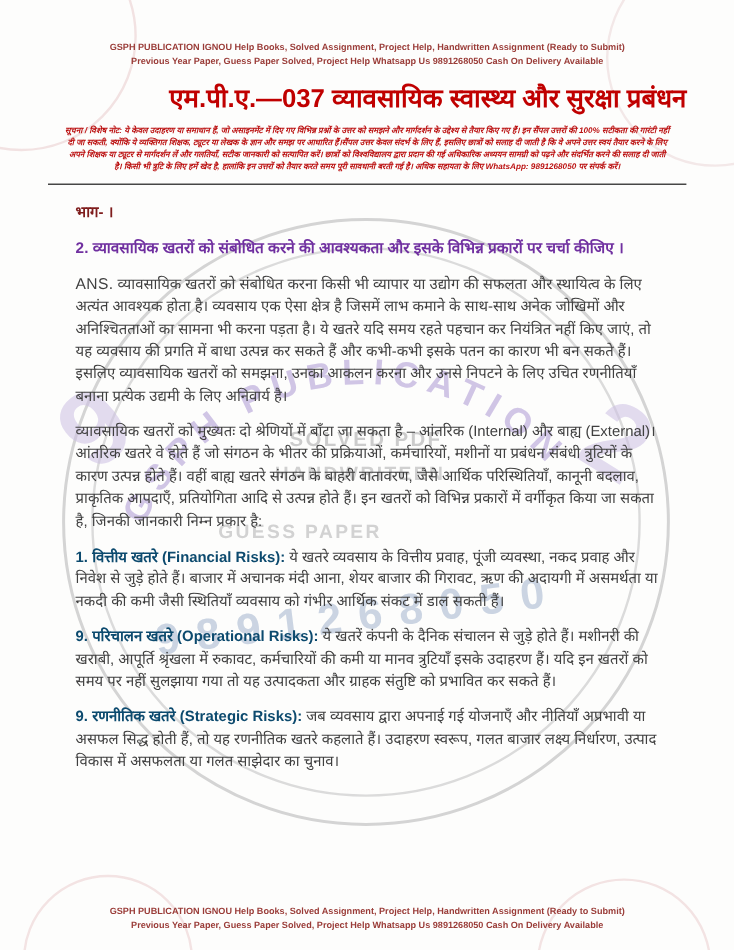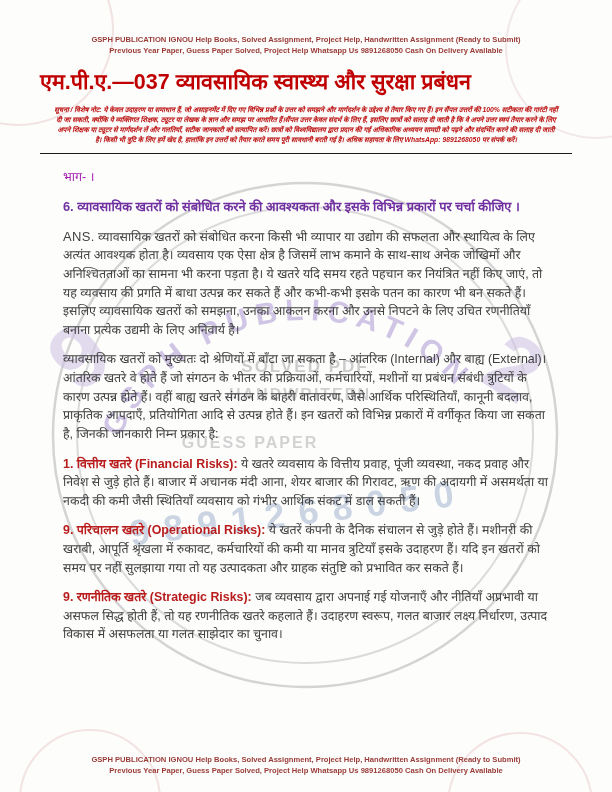--- a/index.html
+++ b/index.html
@@ -14,44 +14,44 @@
   .watermark{
     position:absolute;inset:0;z-index:0;pointer-events:none;
   }
   .content{
     position:relative;z-index:1;
     padding:34px 40px 0 40px;
   }
   .hdr{ text-align:center; color:#9a3c38; font-weight:bold;
         font-size:7.6px; line-height:1.45; }
   .title{
-    margin:13px 0 0 0; text-align:left;
+    margin:13px 0 0 0; text-align:right;
     color:#c00000; font-weight:bold; font-size:21.5px; line-height:1.25;
   }
   .disclaimer{
     margin:9px 0 0 0; padding:0 14px;
     color:#bb1111; font-size:6.8px; line-height:1.5;
     font-weight:bold; font-style:italic; text-align:center;
   }
   .divider{
     margin:7px 0 0 0; border:none; border-top:1.6px solid #1a1a1a;
   }
   .main{ padding:0 23px; }
   .part-heading{
-    margin:14px 0 0 0; color:#a21caf; font-weight:normal; font-size:12.5px;
+    margin:14px 0 0 0; color:#7f1d1d; font-weight:bold; font-size:12.5px;
   }
   .question{
     margin:12px 0 0 0; color:#7030a0; font-weight:bold;
     font-size:12.8px; line-height:1.5;
   }
   .body-para{
     margin:11px 0 0 0; color:#3f3f3f; font-size:12.4px; line-height:1.5;
   }
   .ans-label{ font-size:13px; letter-spacing:.3px; }
-  .risk-lead{ font-weight:bold; color:#b91c1c; }
+  .risk-lead{ font-weight:bold; color:#0c4a6e; }
   .footer{
     position:absolute; left:0; right:0; bottom:16px; z-index:1;
     text-align:center; color:#9a3c38; font-weight:bold;
     font-size:7.6px; line-height:1.45;
   }
 </style>
 </head>
 <body>
 
 <div class="page">
@@ -94,21 +94,21 @@
     <h1 class="title">एम.पी.ए.—037 व्यावसायिक स्वास्थ्य और सुरक्षा प्रबंधन</h1>
 
     <p class="disclaimer">सूचना / विशेष नोट: ये केवल उदाहरण या समाधान हैं, जो असाइनमेंट में दिए गए विभिन्न प्रश्नों के उत्तर को समझने और मार्गदर्शन के उद्देश्य से तैयार किए गए हैं। इन सैंपल उत्तरों की 100% सटीकता की गारंटी नहीं दी जा सकती, क्योंकि ये व्यक्तिगत शिक्षक, ट्यूटर या लेखक के ज्ञान और समझ पर आधारित हैं।सैंपल उत्तर केवल संदर्भ के लिए हैं, इसलिए छात्रों को सलाह दी जाती है कि वे अपने उत्तर स्वयं तैयार करने के लिए अपने शिक्षक या ट्यूटर से मार्गदर्शन लें और गलतियाँ, सटीक जानकारी को सत्यापित करें। छात्रों को विश्वविद्यालय द्वारा प्रदान की गई अधिकारिक अध्ययन सामग्री को पढ़ने और संदर्भित करने की सलाह दी जाती है। किसी भी त्रुटि के लिए हमें खेद है, हालांकि इन उत्तरों को तैयार करते समय पूरी सावधानी बरती गई है। अधिक सहायता के लिए WhatsApp: 9891268050 पर संपर्क करें।</p>
 
     <hr class="divider">
 
     <div class="main">
 
       <h2 class="part-heading">भाग- ।</h2>
 
-      <h3 class="question">6. व्यावसायिक खतरों को संबोधित करने की आवश्यकता और इसके विभिन्न प्रकारों पर चर्चा कीजिए ।</h3>
+      <h3 class="question">2. व्यावसायिक खतरों को संबोधित करने की आवश्यकता और इसके विभिन्न प्रकारों पर चर्चा कीजिए ।</h3>
 
       <p class="body-para"><span class="ans-label">ANS.</span> <span>व्यावसायिक खतरों को संबोधित करना किसी भी व्यापार या उद्योग की सफलता और स्थायित्व के लिए अत्यंत आवश्यक होता है। व्यवसाय एक ऐसा क्षेत्र है जिसमें लाभ कमाने के साथ-साथ अनेक जोखिमों और अनिश्चितताओं का सामना भी करना पड़ता है। ये खतरे यदि समय रहते पहचान कर नियंत्रित नहीं किए जाएं, तो यह व्यवसाय की प्रगति में बाधा उत्पन्न कर सकते हैं और कभी-कभी इसके पतन का कारण भी बन सकते हैं। इसलिए व्यावसायिक खतरों को समझना, उनका आकलन करना और उनसे निपटने के लिए उचित रणनीतियाँ बनाना प्रत्येक उद्यमी के लिए अनिवार्य है।</span></p>
 
       <p class="body-para">व्यावसायिक खतरों को मुख्यतः दो श्रेणियों में बाँटा जा सकता है – आंतरिक (Internal) और बाह्य (External)। आंतरिक खतरे वे होते हैं जो संगठन के भीतर की प्रक्रियाओं, कर्मचारियों, मशीनों या प्रबंधन संबंधी त्रुटियों के कारण उत्पन्न होते हैं। वहीं बाह्य खतरे संगठन के बाहरी वातावरण, जैसे आर्थिक परिस्थितियाँ, कानूनी बदलाव, प्राकृतिक आपदाएँ, प्रतियोगिता आदि से उत्पन्न होते हैं। इन खतरों को विभिन्न प्रकारों में वर्गीकृत किया जा सकता है, जिनकी जानकारी निम्न प्रकार है:</p>
 
       <p class="body-para"><span class="risk-lead">1. वित्तीय खतरे (Financial Risks):</span> <span>ये खतरे व्यवसाय के वित्तीय प्रवाह, पूंजी व्यवस्था, नकद प्रवाह और निवेश से जुड़े होते हैं। बाजार में अचानक मंदी आना, शेयर बाजार की गिरावट, ऋण की अदायगी में असमर्थता या नकदी की कमी जैसी स्थितियाँ व्यवसाय को गंभीर आर्थिक संकट में डाल सकती हैं।</span></p>
 
       <p class="body-para"><span class="risk-lead">9. परिचालन खतरे (Operational Risks):</span> <span>ये खतरें कंपनी के दैनिक संचालन से जुड़े होते हैं। मशीनरी की खराबी, आपूर्ति श्रृंखला में रुकावट, कर्मचारियों की कमी या मानव त्रुटियाँ इसके उदाहरण हैं। यदि इन खतरों को समय पर नहीं सुलझाया गया तो यह उत्पादकता और ग्राहक संतुष्टि को प्रभावित कर सकते हैं।</span></p>
 
       <p class="body-para"><span class="risk-lead">9. रणनीतिक खतरे (Strategic Risks):</span> <span>जब व्यवसाय द्वारा अपनाई गई योजनाएँ और नीतियाँ अप्रभावी या असफल सिद्ध होती हैं, तो यह रणनीतिक खतरे कहलाते हैं। उदाहरण स्वरूप, गलत बाजार लक्ष्य निर्धारण, उत्पाद विकास में असफलता या गलत साझेदार का चुनाव।</span></p>

